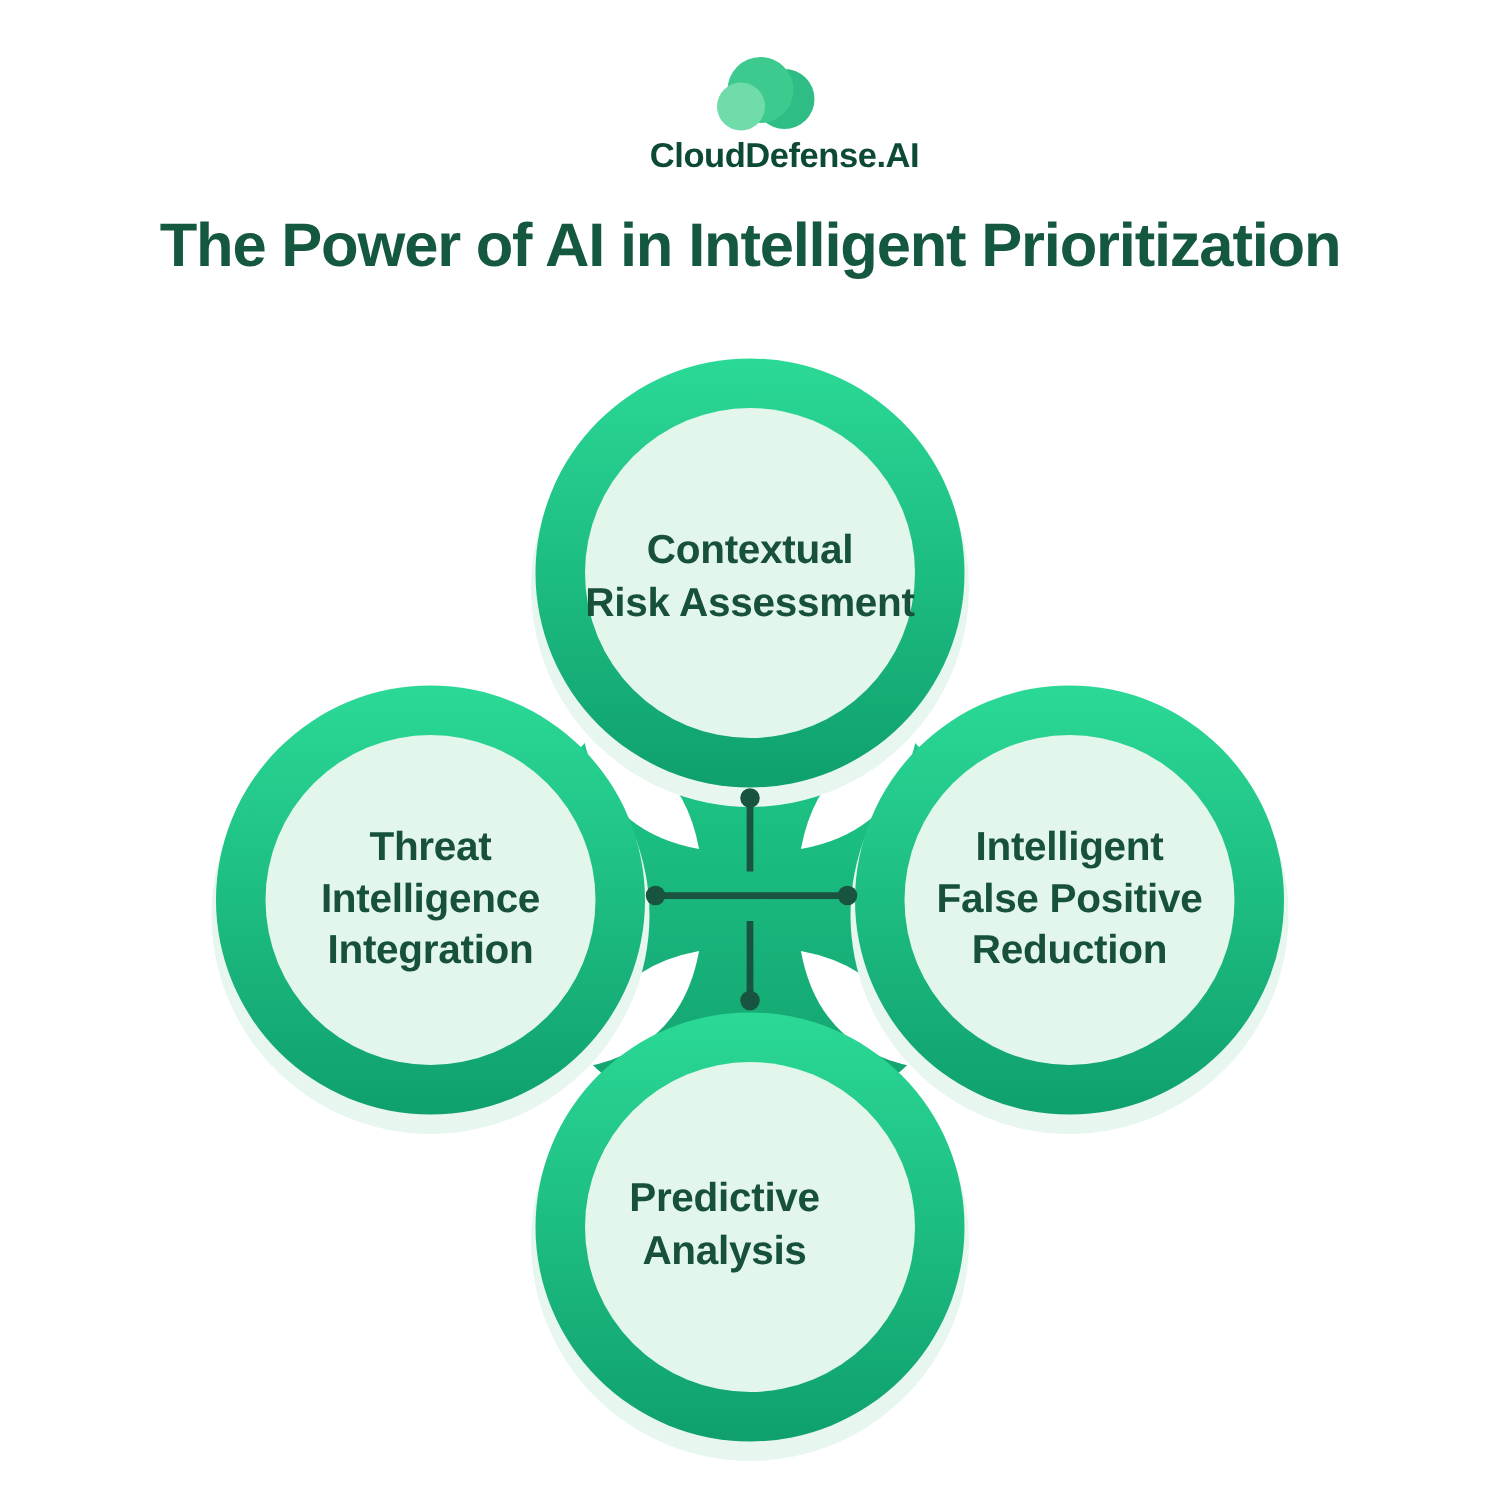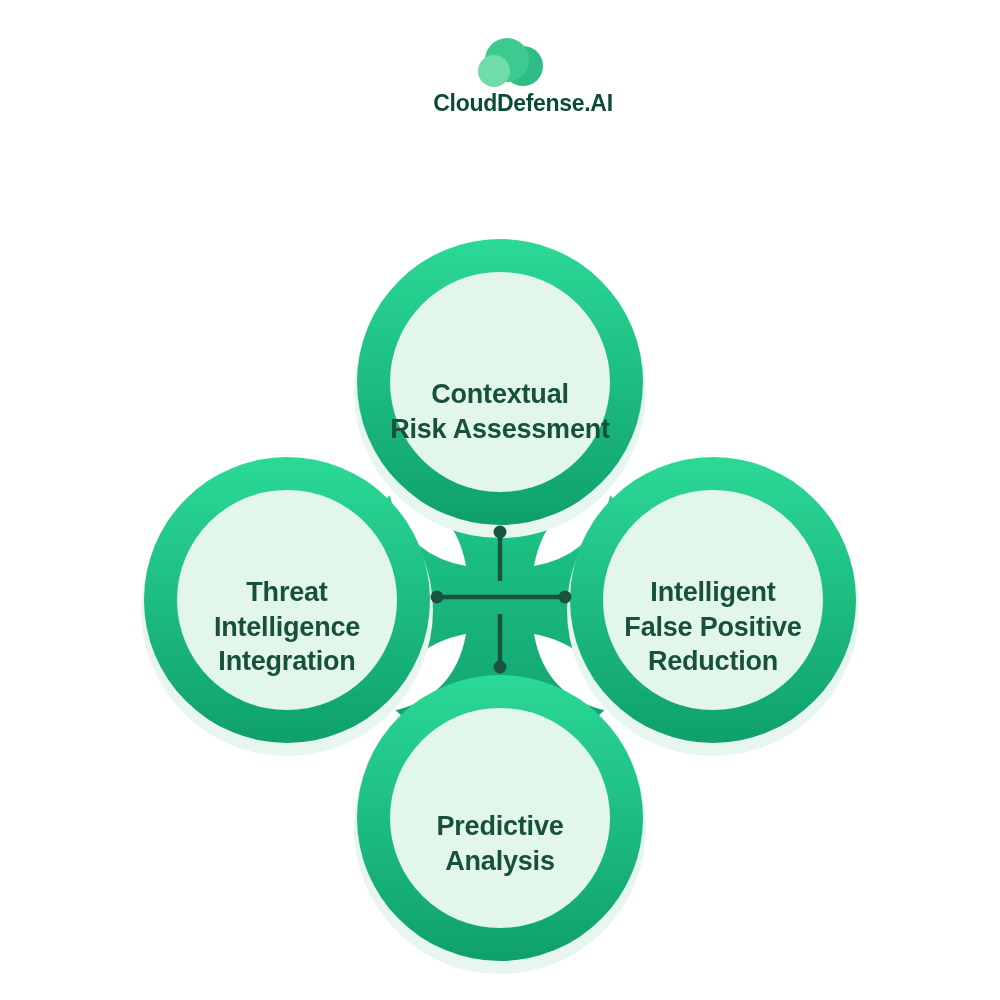--- a/index.html
+++ b/index.html
@@ -59,26 +59,25 @@
     position: absolute;
     transform: translate(-50%, -50%);
     width: 300px;
     text-align: center;
     font-size: 27px;
     font-weight: bold;
     line-height: 1.28;
     letter-spacing: -0.2px;
     color: #175139;
     white-space: pre-line;
-    margin-top: 28px;
   }
   .label-top    { left: 500px; top: 384px; }
   .label-left   { left: 287px; top: 599px; width: 270px; }
   .label-right  { left: 713px; top: 599px; width: 270px; }
-  .label-bottom { left: 500px; top: 816px; }
+  .label-bottom { left: 483px; top: 816px; }
 </style>
 </head>
 <body>
 
 <div class="stage">
 
   <svg class="diagram-svg" width="1000" height="1000" viewBox="0 0 1000 1000" aria-hidden="true">
     <defs>
       <linearGradient id="ringGrad" x1="0" y1="0" x2="0" y2="1">
         <stop offset="0" stop-color="#2bd996"></stop>
@@ -135,20 +134,21 @@
 
   <div class="logo">
     <svg class="logo-cloud" width="96" height="60" viewBox="450 28 96 60" aria-hidden="true">
       <circle cx="521" cy="66" r="20" fill="#2ebd85"></circle>
       <circle cx="505" cy="60" r="22" fill="#3cca8f"></circle>
       <circle cx="492" cy="71" r="16" fill="#70dcaa"></circle>
     </svg>
     <div class="brand">CloudDefense.AI</div>
   </div>
 
+  <div class="title">The Power of AI in Intelligent Prioritization</div>
 
   <div class="circle-label label-top">Contextual
 Risk Assessment</div>
   <div class="circle-label label-right">Intelligent
 False Positive
 Reduction</div>
   <div class="circle-label label-left">Threat
 Intelligence
 Integration</div>
   <div class="circle-label label-bottom">Predictive

